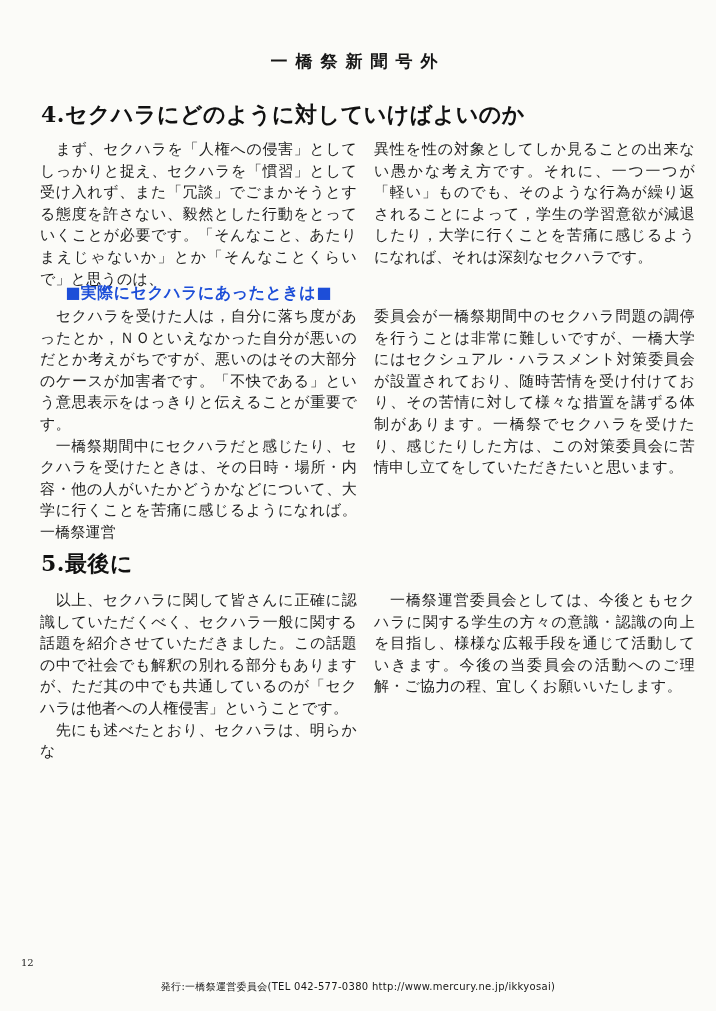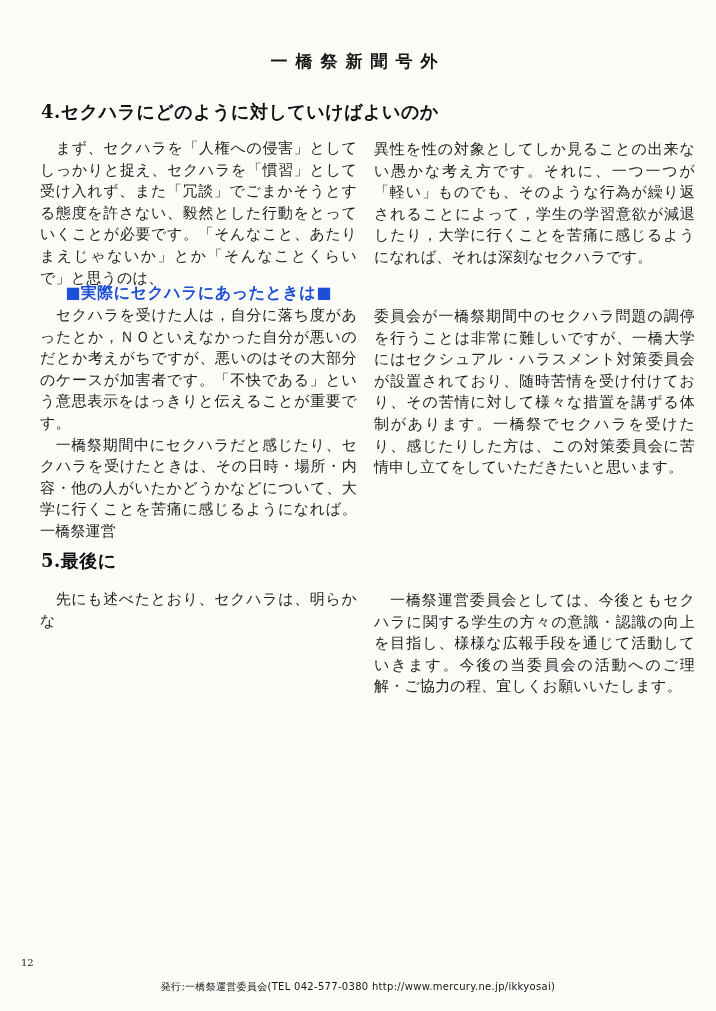--- a/index.html
+++ b/index.html
@@ -26,37 +26,37 @@
     color: #161616;
     margin-top: 8px;
   }
   
   .sec-heading {
     position: absolute;
     left: 41px;
     margin: 0;
     font-family: "DejaVu Serif", "Liberation Serif", serif;
     font-weight: 900;
-    font-size: 18px;
+    font-size: 22px;
     letter-spacing: 0.5px;
     color: #111;
   }
   #sec4-heading { top: 100px; }
   #sec5-heading { top: 549px; }
   
   .body-block {
     position: absolute;
     font-size: 15px;
     line-height: 21.6px;
     text-align: justify;
     letter-spacing: 0.2px;
     color: #1e1e1e;
   }
   .body-block p { margin: 0; }
-  .col-l { left: 40px;  width: 317px; font-family: Liberation Mono, monospace; }
+  .col-l { left: 40px;  width: 317px; }
   .col-r { left: 374px; width: 321px; }
   #sec4-intro-left,  #sec4-intro-right { top: 139px; }
   #sec4-body-left,   #sec4-body-right  { top: 306px; }
   #sec5-left, #sec5-right { top: 590px; }
   
   .subhead {
     position: absolute;
     top: 283px;
     left: 40px;
     width: 317px;
@@ -114,20 +114,21 @@
     <p>　一橋祭期間中にセクハラだと感じたり、セクハラを受けたときは、その日時・場所・内容・他の人がいたかどうかなどについて、大学に行くことを苦痛に感じるようになれば。一橋祭運営</p>
   </div>
 
   <div class="body-block col-r" id="sec4-body-right">
     <p>委員会が一橋祭期間中のセクハラ問題の調停を行うことは非常に難しいですが、一橋大学にはセクシュアル・ハラスメント対策委員会が設置されており、随時苦情を受け付けており、その苦情に対して様々な措置を講ずる体制があります。一橋祭でセクハラを受けたり、感じたりした方は、この対策委員会に苦情申し立てをしていただきたいと思います。</p>
   </div>
 
   <h1 class="sec-heading" id="sec5-heading">5.最後に</h1>
 
   <div class="body-block col-l" id="sec5-left">
+    <p>　以上、セクハラに関して皆さんに正確に認識していただくべく、セクハラ一般に関する話題を紹介させていただきました。この話題の中で社会でも解釈の別れる部分もありますが、ただ其の中でも共通しているのが「セクハラは他者への人権侵害」ということです。</p>
     <p>　先にも述べたとおり、セクハラは、明らかな</p>
   </div>
 
   <div class="body-block col-r" id="sec5-right">
     <p>　一橋祭運営委員会としては、今後ともセクハラに関する学生の方々の意識・認識の向上を目指し、様様な広報手段を通じて活動していきます。今後の当委員会の活動へのご理解・ご協力の程、宜しくお願いいたします。</p>
   </div>
 
   <div class="page-number">12</div>
 
   <div class="publisher-line">発行:一橋祭運営委員会(TEL 042-577-0380  http://www.mercury.ne.jp/ikkyosai)</div>

